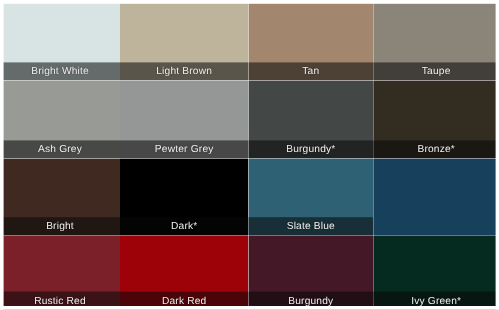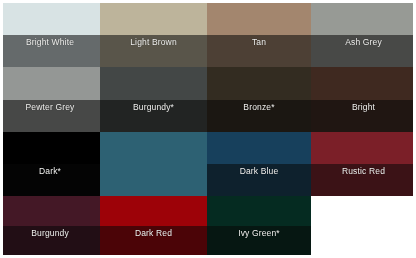--- a/index.html
+++ b/index.html
@@ -39,21 +39,21 @@
     left: 0;
     top: 0;
     right: 0;
     bottom: 0;
   }
   .swatch-label {
     position: absolute;
     left: 0;
     right: 0;
     bottom: 0;
-    height: 32px;
+    height: 15px;
     line-height: 15px;
     text-align: center;
     color: #f2f2f0;
     font-size: 8.5px;
     letter-spacing: 0.15px;
     background: rgba(8, 8, 8, 0.55);
     white-space: nowrap;
     overflow: hidden;
     text-shadow: 0 0 1px rgba(0,0,0,0.55);
   }
@@ -97,20 +97,24 @@
     <div class="swatch">
       <div class="swatch-color" style="background-color: rgb(189, 180, 155);"></div>
       <div class="swatch-label">Light Brown</div>
     </div>
 
     <div class="swatch">
       <div class="swatch-color" style="background-color: rgb(163, 134, 110);"></div>
       <div class="swatch-label">Tan</div>
     </div>
 
+    <div class="swatch">
+      <div class="swatch-color" style="background-color: rgb(139, 132, 121);"></div>
+      <div class="swatch-label">Taupe</div>
+    </div>
 
     <div class="swatch">
       <div class="swatch-color" style="background-color: rgb(151, 154, 149);"></div>
       <div class="swatch-label">Ash Grey</div>
     </div>
 
     <div class="swatch">
       <div class="swatch-color" style="background-color: rgb(148, 151, 149);"></div>
       <div class="swatch-label">Pewter Grey</div>
     </div>
@@ -130,40 +134,40 @@
       <div class="swatch-label">Bright</div>
     </div>
 
     <div class="swatch">
       <div class="swatch-color" style="background-color: rgb(0, 0, 0);"></div>
       <div class="swatch-label">Dark*</div>
     </div>
 
     <div class="swatch">
       <div class="swatch-color" style="background-color: rgb(45, 97, 115);"></div>
+      <div class="swatch-label">Slate Blue</div>
     </div>
 
     <div class="swatch">
       <div class="swatch-color" style="background-color: rgb(23, 64, 92);"></div>
-      <div class="swatch-label">Dark Blue</div>
     </div>
 
     <div class="swatch">
       <div class="swatch-color" style="background-color: rgb(123, 31, 40);"></div>
       <div class="swatch-label">Rustic Red</div>
     </div>
 
     <div class="swatch">
-      <div class="swatch-color" style="background-color: rgb(68, 24, 38);"></div>
-      <div class="swatch-label">Burgundy</div>
+      <div class="swatch-color" style="background-color: rgb(157, 2, 8);"></div>
+      <div class="swatch-label">Dark Red</div>
     </div>
 
     <div class="swatch">
-      <div class="swatch-color" style="background-color: rgb(157, 2, 8);"></div>
-      <div class="swatch-label">Dark Red</div>
+      <div class="swatch-color" style="background-color: rgb(68, 24, 38);"></div>
+      <div class="swatch-label">Burgundy</div>
     </div>
 
     <div class="swatch">
       <div class="swatch-color" style="background-color: rgb(5, 43, 33);"></div>
       <div class="swatch-label">Ivy Green*</div>
     </div>
 
   </div>
 
   <div class="edge-left"></div>

